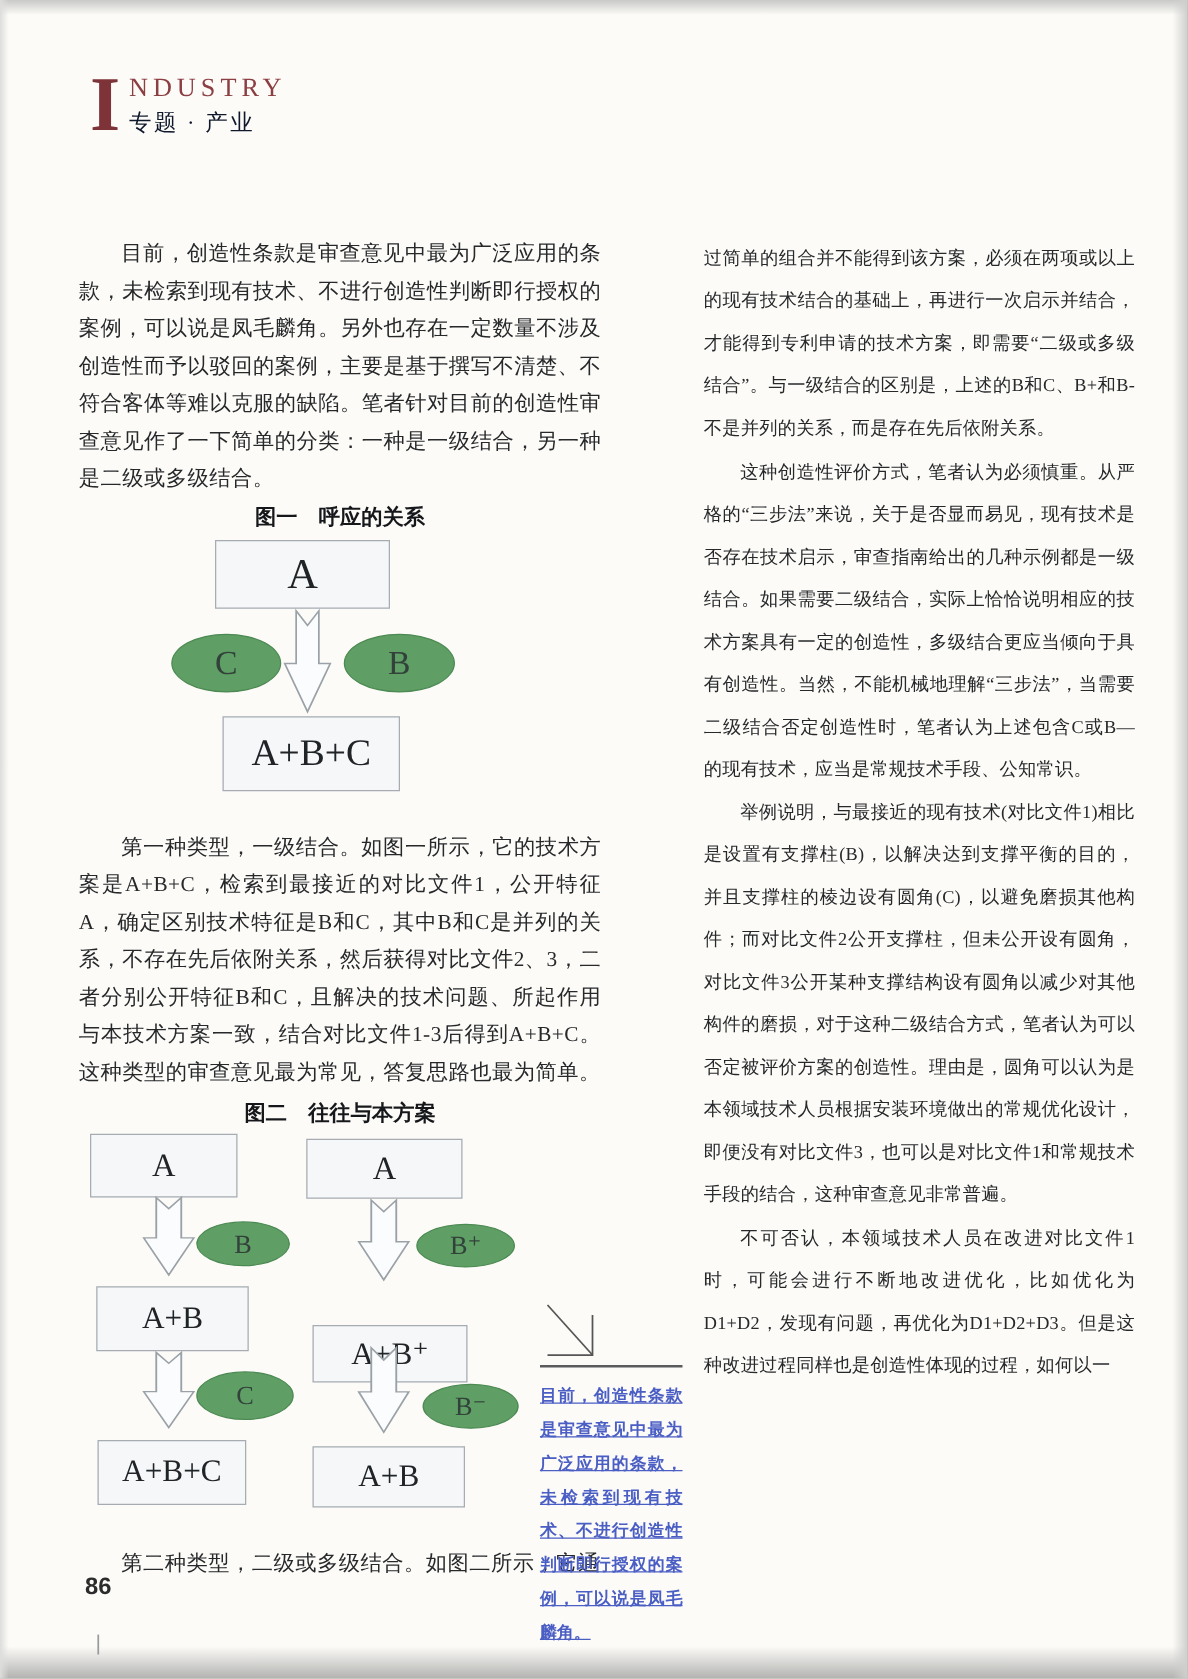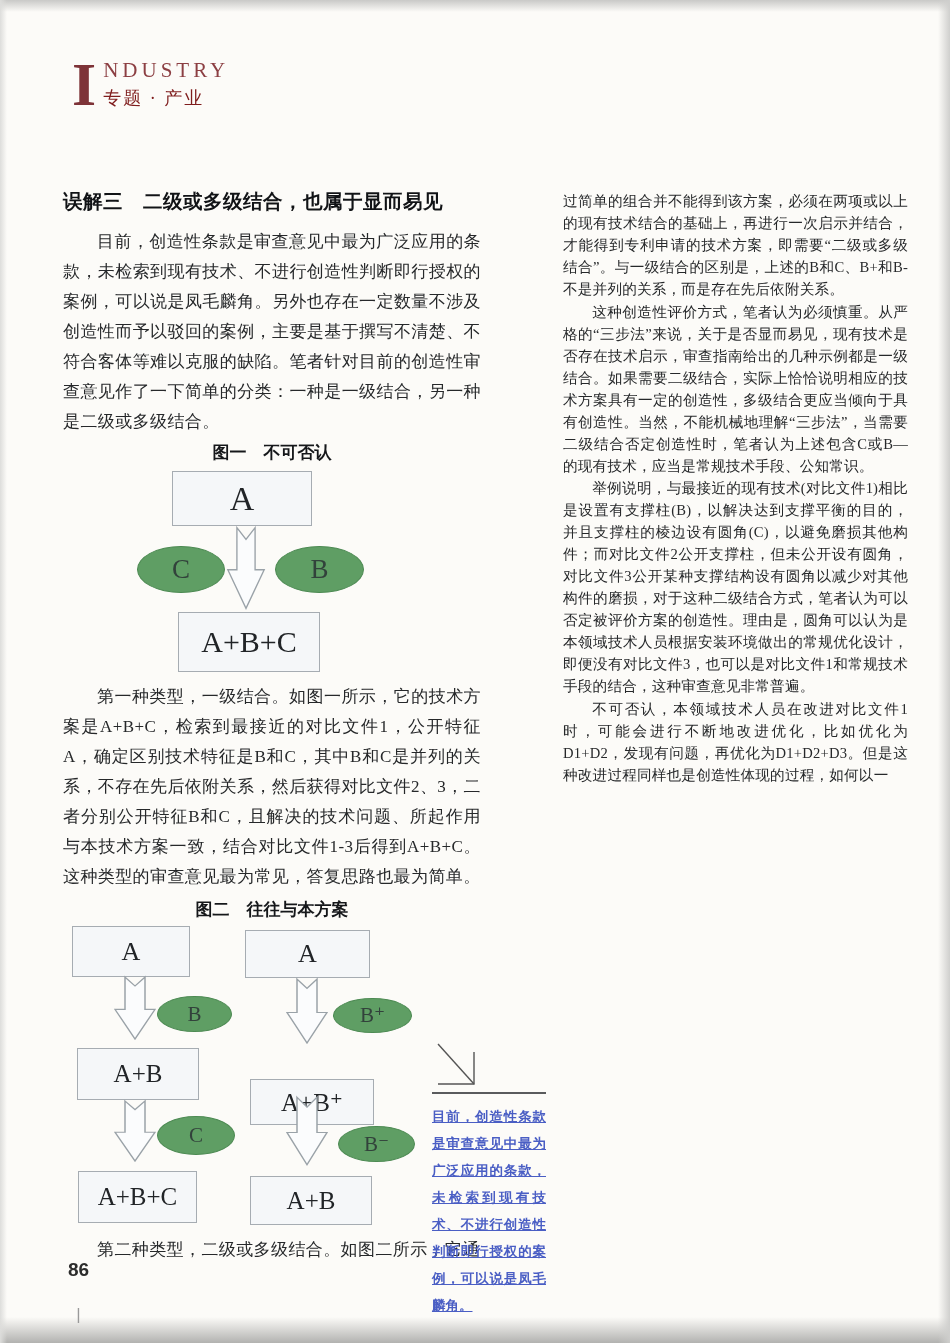--- a/index.html
+++ b/index.html
@@ -18,31 +18,31 @@
   .shadow-left{position:absolute;top:0;bottom:0;left:0;width:7px;
     background:linear-gradient(90deg,#dddddb,rgba(252,251,248,0));}
 
   
   .hdr{position:absolute;left:72px;top:58px;display:flex;align-items:flex-start;}
   .drop-i{font-size:62px;line-height:52px;font-weight:bold;color:#7e3338;
     font-family:"Liberation Serif","DejaVu Serif",serif;}
   .hdr-text{margin-left:7px;}
   .hdr-word{font-size:21px;letter-spacing:4px;color:#8c3f43;
     font-family:"Liberation Serif","DejaVu Serif",serif;}
-  .hdr-sub{font-size:18px;color:#7f1d1d;letter-spacing:2px;margin-top:3px;}
+  .hdr-sub{font-size:18px;color:#0f172a;letter-spacing:2px;margin-top:3px;}
 
   
   .col-left{position:absolute;left:63px;top:188px;width:418px;}
   .col-right{position:absolute;left:563px;top:190px;width:345px;}
   h2.art-head{font-family:"Liberation Sans","DejaVu Sans",sans-serif;
     font-size:19.5px;font-weight:bold;margin:0 0 12px 0;color:#111316;letter-spacing:0.5px;}
   p.body-l{font-size:17px;line-height:30px;text-align:justify;margin:0;letter-spacing:0.4px;}
-  p.body-r{font-size:14.6px;line-height:22px;text-align:justify;margin:0 0 0.5px 0;letter-spacing:0.2px;}
+  p.body-r{font-size:14.6px;line-height:34px;text-align:justify;margin:0 0 0.5px 0;letter-spacing:0.2px;}
   .indent{text-indent:2em;}
-  p.mt{margin-top:8px;}
+  p.mt{margin-top:28px;}
 
   
   .fig-caption{font-family:"Liberation Sans","DejaVu Sans",sans-serif;font-weight:bold;
     font-size:17px;text-align:center;margin:4px 0 2px 0;color:#15171a;}
   .cap2{margin-top:6px;}
   .fig-canvas{position:relative;}
   #fig1-canvas{height:208px;}
   #fig2-canvas{height:304px;}
   .fnode{position:absolute;display:flex;align-items:center;justify-content:center;
     font-family:"Liberation Serif","DejaVu Serif",serif;}
@@ -84,25 +84,24 @@
 
   <header class="hdr">
     <span class="drop-i">I</span>
     <div class="hdr-text">
       <div class="hdr-word">NDUSTRY</div>
       <div class="hdr-sub">专题 · 产业</div>
     </div>
   </header>
 
   <div class="col-left">
-    <h2 class="art-head">误解三　二级或多级结合，也属于显而易见</h2>
     <p class="body-l indent">目前，创造性条款是审查意见中最为广泛应用的条款，未检索到现有技术、不进行创造性判断即行授权的案例，可以说是凤毛麟角。另外也存在一定数量不涉及创造性而予以驳回的案例，主要是基于撰写不清楚、不符合客体等难以克服的缺陷。笔者针对目前的创造性审查意见作了一下简单的分类：一种是一级结合，另一种是二级或多级结合。</p>
 
     <div class="figure">
-      <div class="fig-caption">图一　不可否认</div>
+      <div class="fig-caption">图一　呼应的关系</div>
       <div class="fig-canvas" id="fig1-canvas">
         <div class="fnode fbox" style="left:109px;top:5px;width:138px;height:53px;font-size:34px;">A</div>
         <svg class="arr" style="left:163px;top:59px;" width="40" height="86">
             <use href="#blockarrow"></use>
           </svg>
         <div class="fnode fellipse" style="left:74px;top:80px;width:86px;height:45px;font-size:27px;">C</div>
         <div class="fnode fellipse" style="left:212px;top:80px;width:87px;height:45px;font-size:27px;">B</div>
         <div class="fnode fbox" style="left:115px;top:146px;width:140px;height:58px;font-size:30px;">A+B+C</div>
       </div>
     </div>

